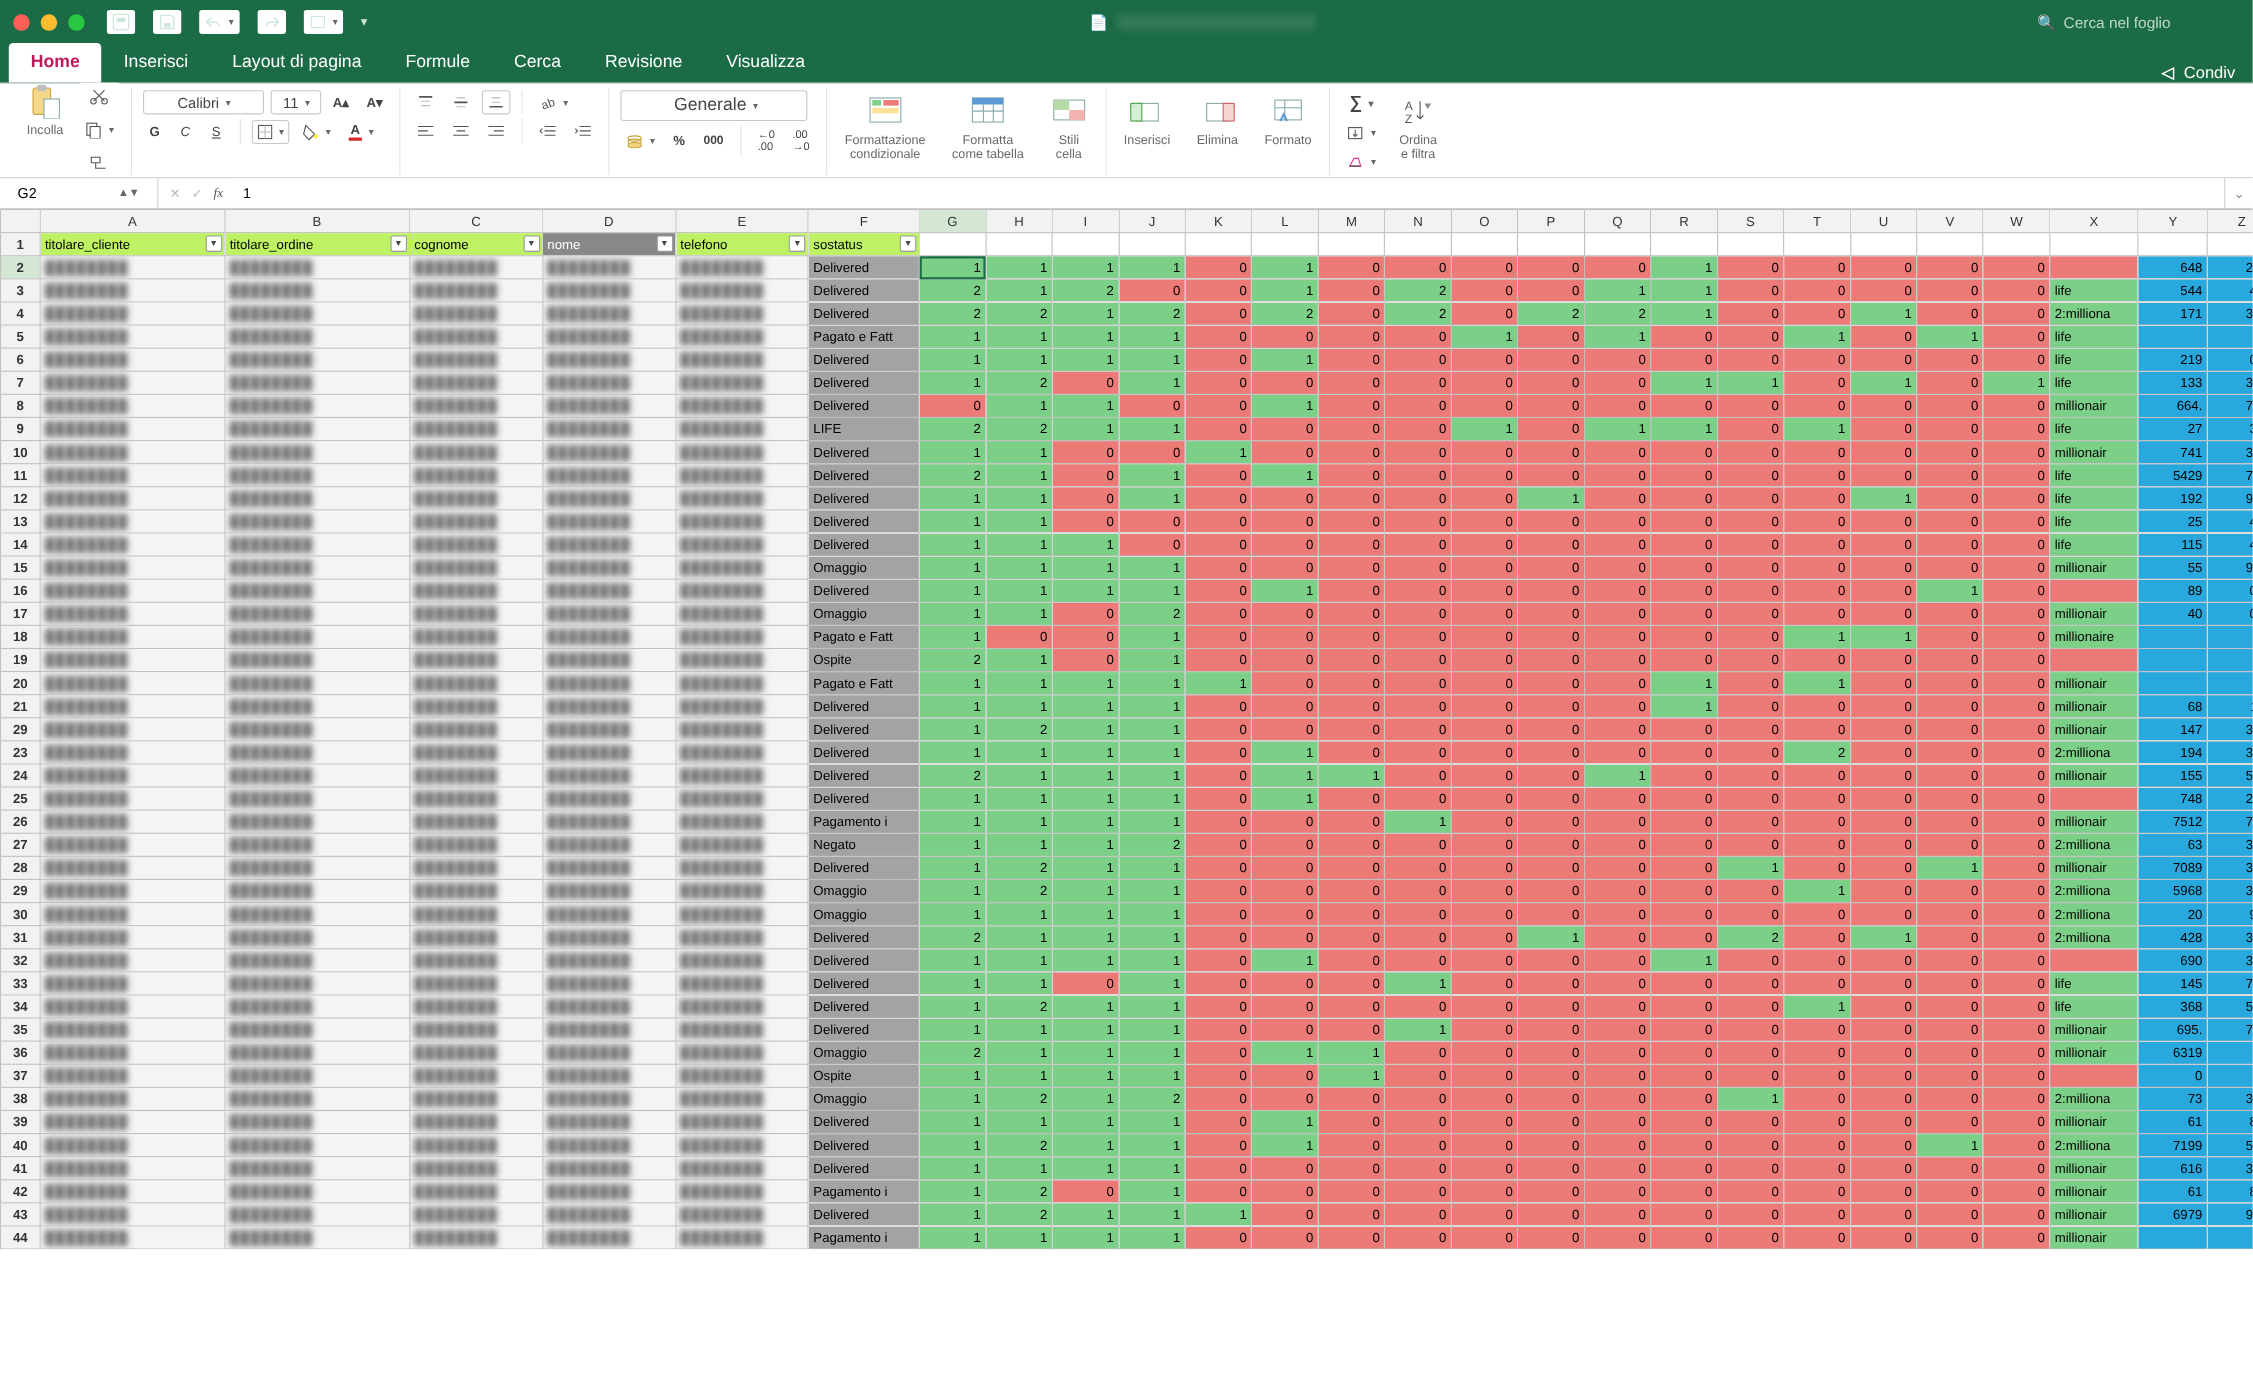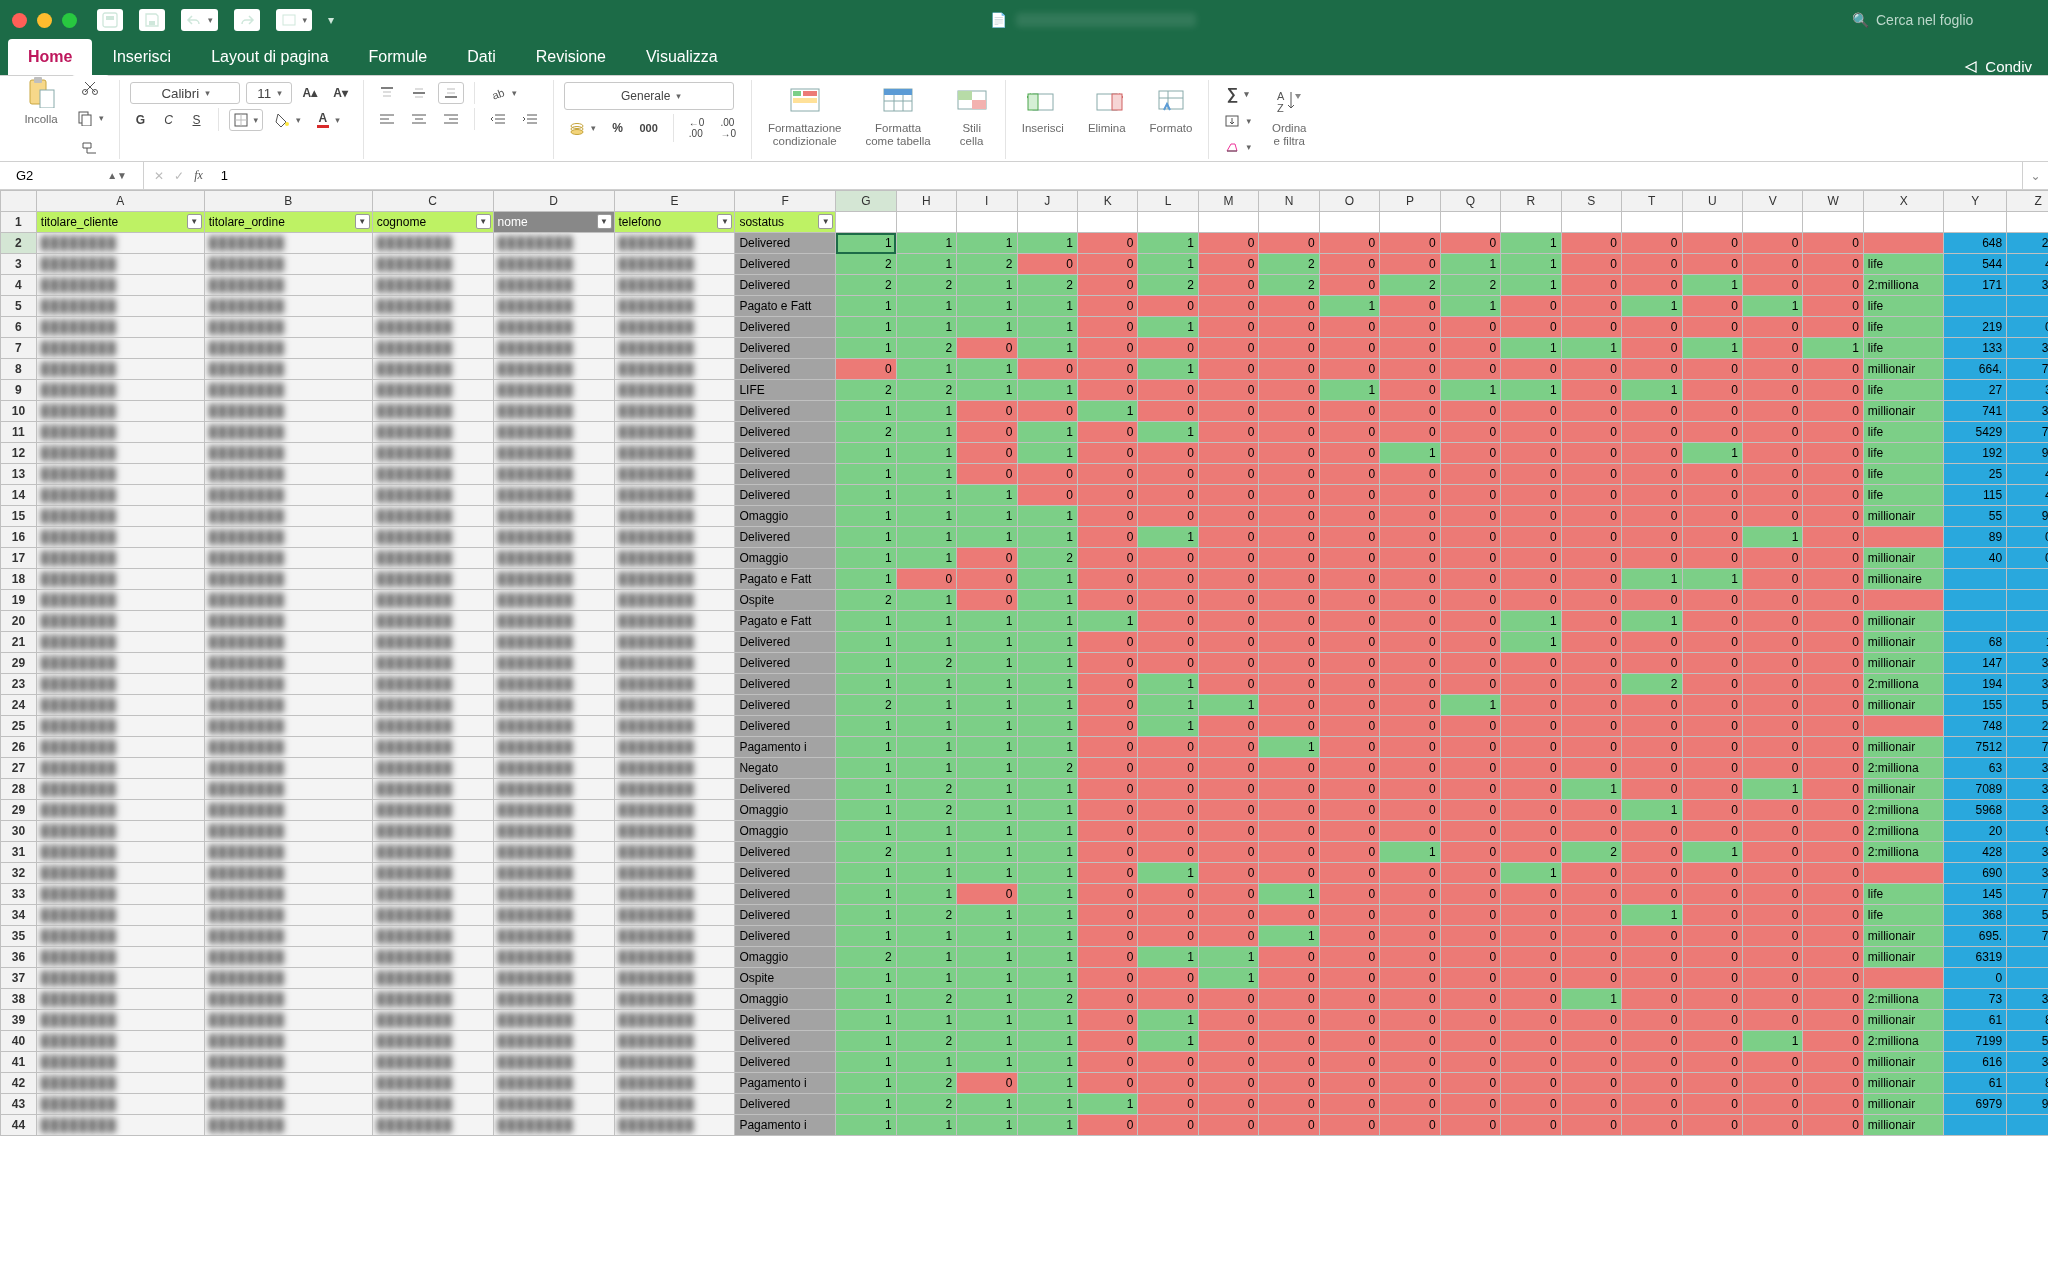--- a/index.html
+++ b/index.html
@@ -29,21 +29,21 @@
   .group { display: flex; flex-direction: column; align-items: center; justify-content: flex-end; padding: 2px 10px 0; border-right: 1px solid #e4e4e4; }
   .group:last-child { border-right: none; }
   .group .controls { display: flex; flex-direction: column; gap: 4px; flex:1; }
   .group .label { font-size: 11.5px; color: #6a6a6a; margin-top: 2px; padding-bottom:2px; white-space:pre-line; text-align:center; line-height:1.1; }
   .btnrow { display: flex; gap: 6px; align-items: center; }
   .rbtn { border: 1px solid transparent; padding: 2px 4px; background: #fff; border-radius: 3px; display: inline-flex; align-items: center; justify-content:center; gap:4px; min-width: 22px; min-height: 22px; cursor:pointer; color:#444; }
   .rbtn.boxed { border-color: #c8c8c8; }
   .rbtn.caret::after { content:"▾"; font-size:9px; color:#666; margin-left:2px; }
   .fontname { width: 110px; text-align:left; padding-left:6px; }
   .fontsize { width: 46px; text-align:left; padding-left:6px; }
-  .bigdrop { width: 170px; text-align:left; padding-left:8px; height:28px; font-size:12px; }
+  .bigdrop { width: 170px; text-align:left; padding-left:8px; height:28px; font-size:16px; }
   .vbtn { display:flex; flex-direction:column; align-items:center; gap:2px; padding:2px 6px; cursor:pointer; }
   .vbtn .ico { width:34px; height:34px; display:flex; align-items:center; justify-content:center; }
   .ribbon svg { display:block; }
   .sep { width:1px; background:#e4e4e4; margin:0 4px; align-self:stretch; }
 
   
   .fbar { display:flex; align-items:center; border-bottom:1px solid #d0d0d0; height:28px; }
   .namebox { width:144px; border-right:1px solid #d0d0d0; padding:0 16px; height:100%; display:flex; align-items:center; justify-content:space-between; font-size:13px; }
   .namebox .dd { color:#666; font-size:10px; }
   .fctrl { display:flex; align-items:center; gap:10px; padding:0 10px; color:#888; }
@@ -123,21 +123,21 @@
     <input placeholder="Cerca nel foglio" style="">
   </div>
 </div>
 
 <div class="tabs">
   <div id="tabs-host" style="display: flex;">
       <div class="tab active">Home</div>
       <div class="tab">Inserisci</div>
       <div class="tab">Layout di pagina</div>
       <div class="tab">Formule</div>
-      <div class="tab">Dati</div>
+      <div class="tab">Cerca</div>
       <div class="tab">Revisione</div>
       <div class="tab">Visualizza</div>
     </div>
   <div class="spacer"></div>
   <div class="share">
     <svg width="16" height="16">
         <path d="M3 8l10-5v10z" fill="none" stroke="#fff" stroke-width="1.3"></path>
       </svg>
     <span>Condiv</span>
   </div>

